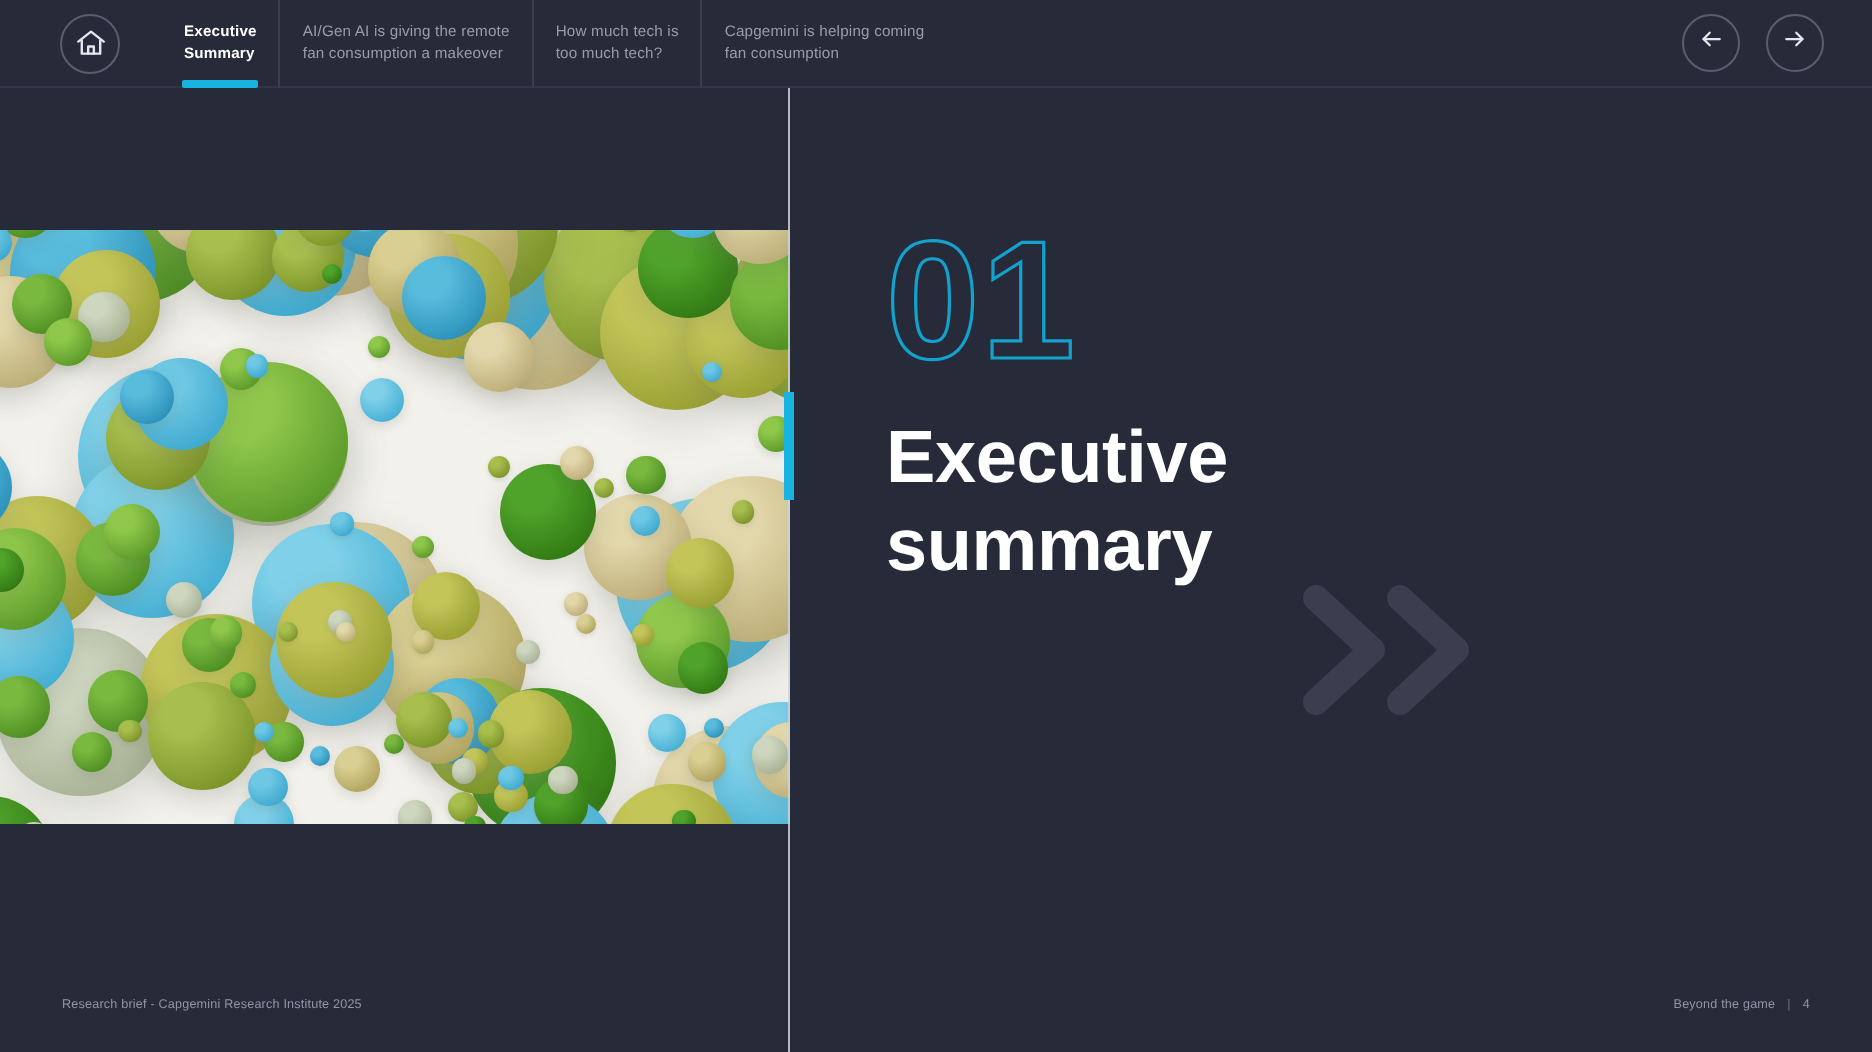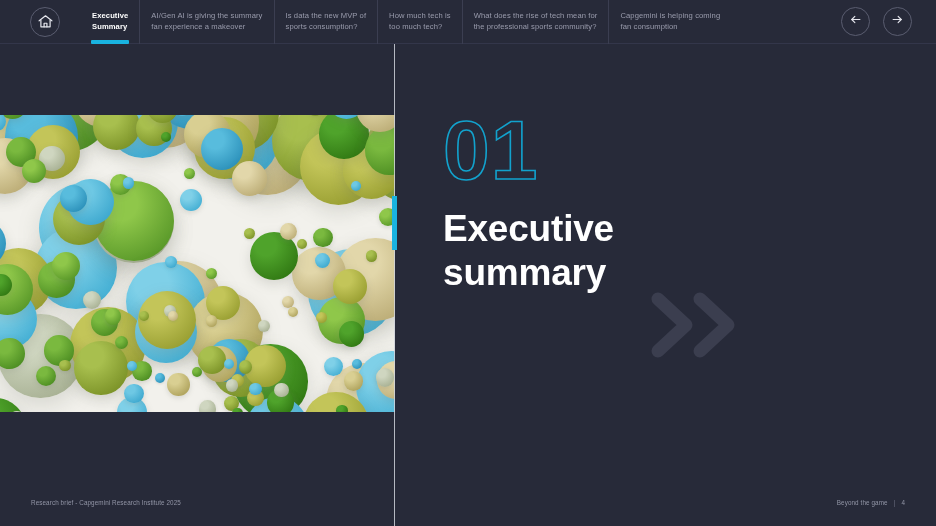--- a/index.html
+++ b/index.html
@@ -131,37 +131,27 @@
     </span>
   </div>
 
   <div id="tabs">
     <div class="tab active">
       <span class="ln">Executive</span>
       <span class="ln">Summary</span>
       <span class="underline"></span>
     </div>
     <div class="tab">
-      <span class="ln">AI/Gen AI is giving the summary</span>
-      <span class="ln">fan experience a makeover</span>
-
-    </div>
-    <div class="tab">
-      <span class="ln">Is data the new MVP of</span>
-      <span class="ln">sports consumption?</span>
+      <span class="ln">AI/Gen AI is giving the remote</span>
+      <span class="ln">fan consumption a makeover</span>
 
     </div>
     <div class="tab">
       <span class="ln">How much tech is</span>
       <span class="ln">too much tech?</span>
-
-    </div>
-    <div class="tab">
-      <span class="ln">What does the rise of tech mean for</span>
-      <span class="ln">the professional sports community?</span>
 
     </div>
     <div class="tab">
       <span class="ln">Capgemini is helping coming</span>
       <span class="ln">fan consumption</span>
 
     </div>
   </div>
 
   <div id="navarrows">

